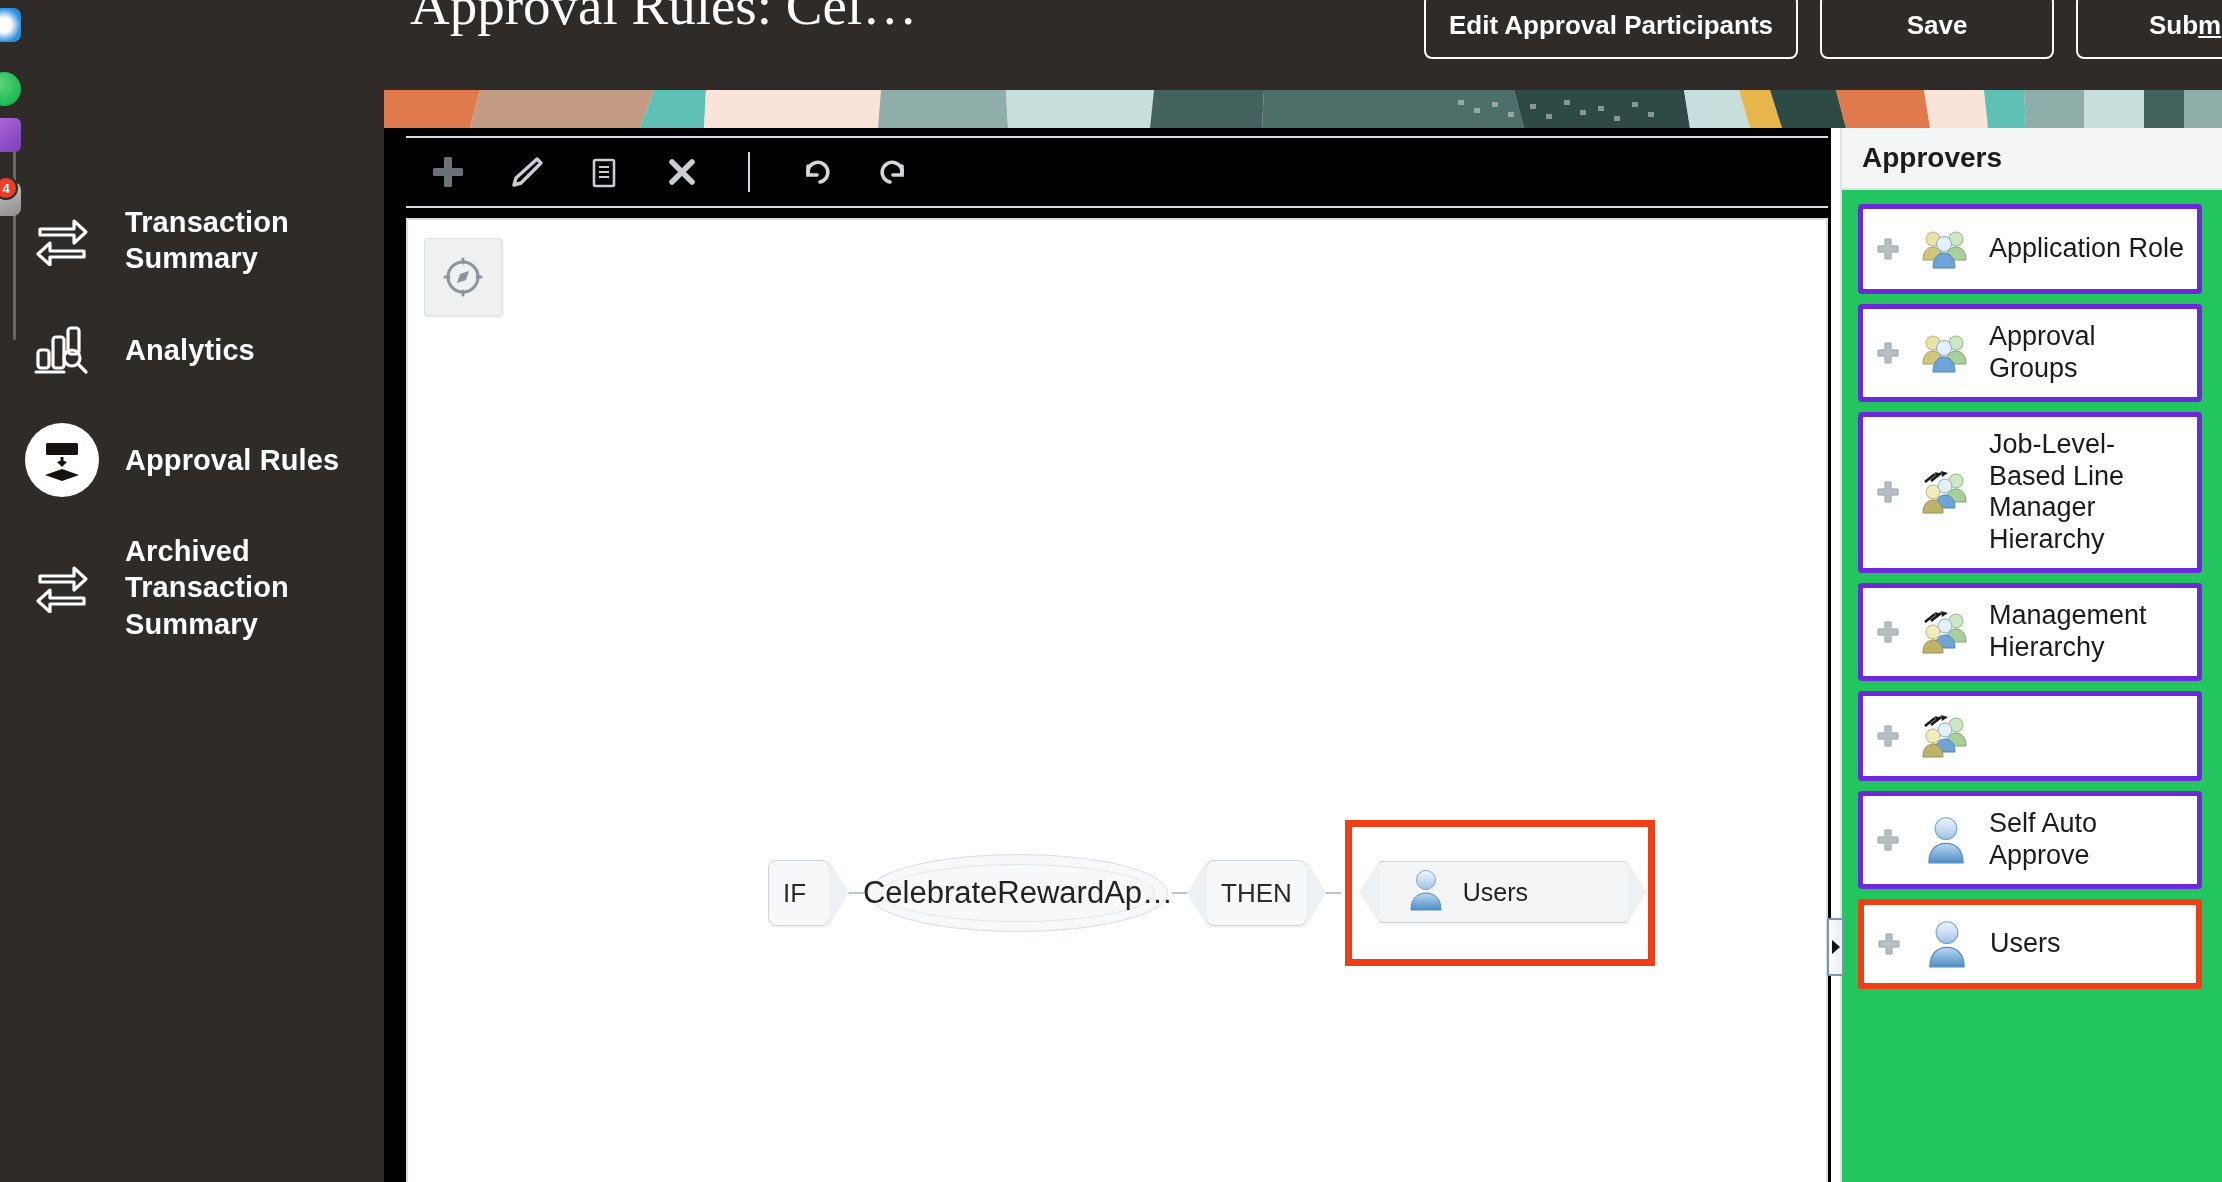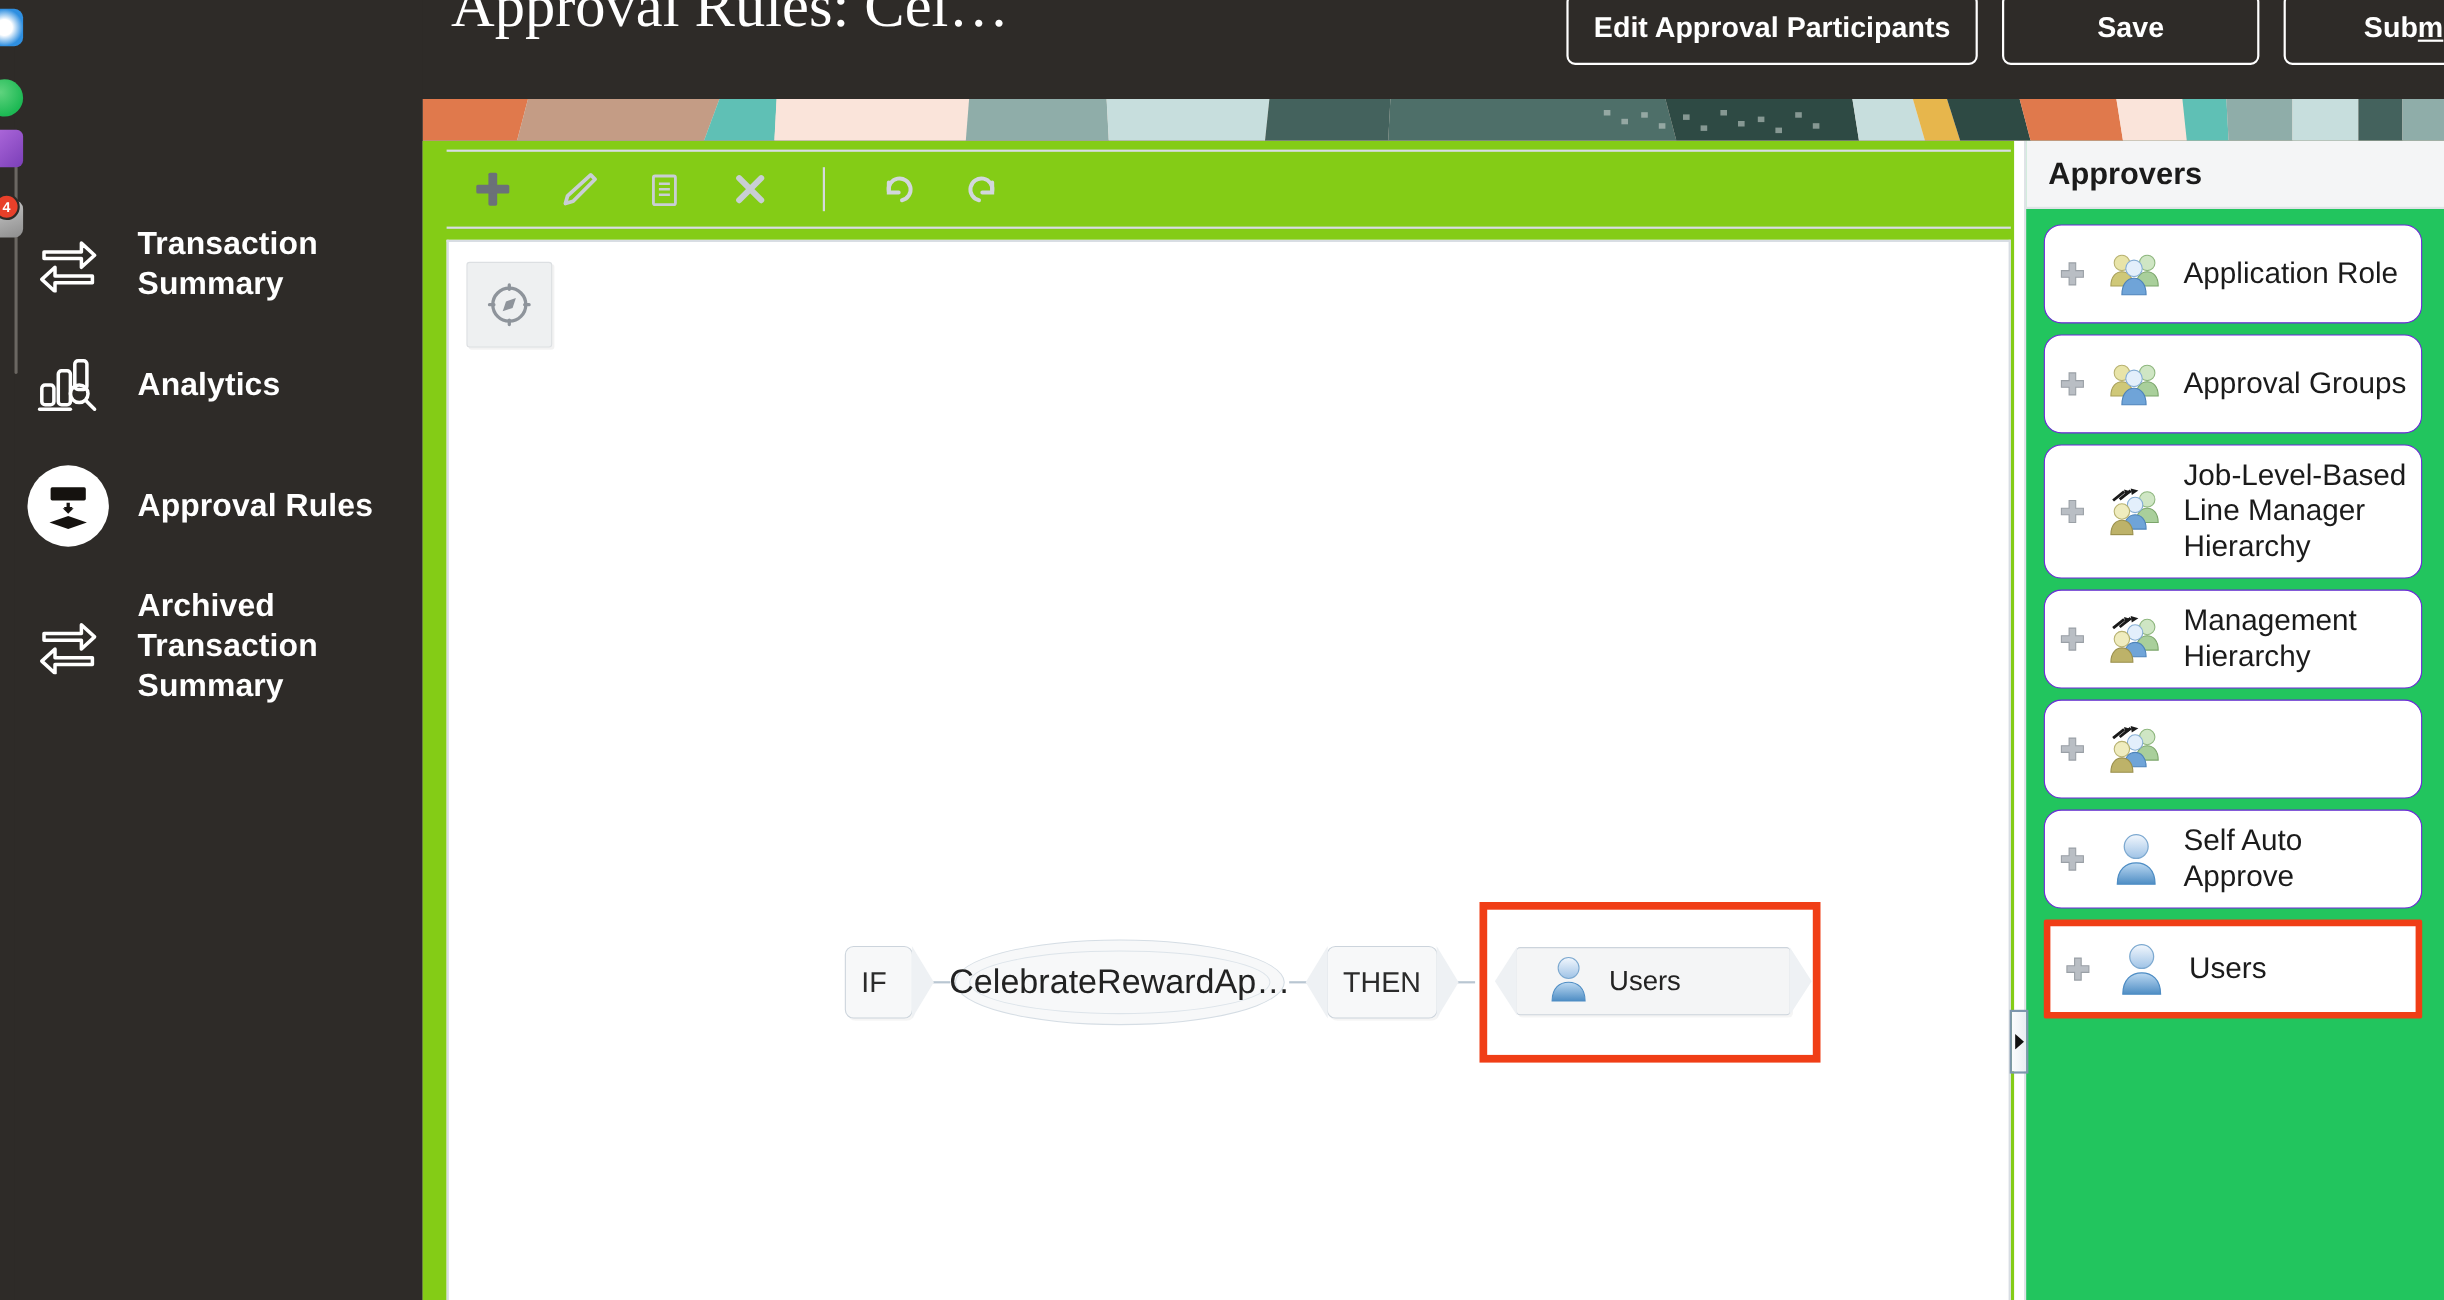--- a/index.html
+++ b/index.html
@@ -90,21 +90,21 @@
 
   
   .content {
     position: absolute; left: 384px; top: 128px; right: 0; bottom: 0;
     background: #ffffff; z-index: 5;
   }
 
   
   .diagram-pane {
     position: absolute; left: 0; top: 0; right: 388px; bottom: 0;
-    background: #84cc16;
+    background: #000000;
   }
   .dia-toolbar {
     position: absolute; left: 22px; top: 8px; right: 6px; height: 72px;
     border-top: 2px solid #d8dde3; border-bottom: 2px solid #d8dde3;
     display: flex; align-items: center; gap: 30px; padding-left: 18px;
   }
   .tb-btn {
     width: 48px; height: 48px; display: flex; align-items: center;
     justify-content: center; cursor: pointer; background: none; border: 0;
   }
@@ -207,21 +207,21 @@
     background: #22c55e; border-left: 2px solid #dfe3e7;
   }
   .approvers-hd {
     height: 62px; background: #f4f5f6; border-bottom: 2px solid #dfe3e7;
     display: flex; align-items: center; padding-left: 20px;
     font-size: 28px; font-weight: bold; color: #1b1b1b;
   }
   .approvers-body { padding: 14px 20px 0 16px; }
   .appr-item {
     display: flex; align-items: center; gap: 16px;
-    border: 1px solid #6d28d9; border-radius: 16px;
+    border: 5px solid #6d28d9; border-radius: 4px;
     background: #fff; padding: 12px 10px; margin-bottom: 10px;
     cursor: pointer; min-height: 90px;
   }
   .appr-item.highlight {
     border: 6px solid #f03e16; border-radius: 2px;
   }
   .appr-plus { flex: 0 0 auto; width: 30px; display: flex; justify-content: center; }
   .appr-icon { flex: 0 0 auto; width: 54px; display: flex; justify-content: center; }
   .appr-label { font-size: 27px; color: #1b1b1b; line-height: 1.18; }
 </style>

